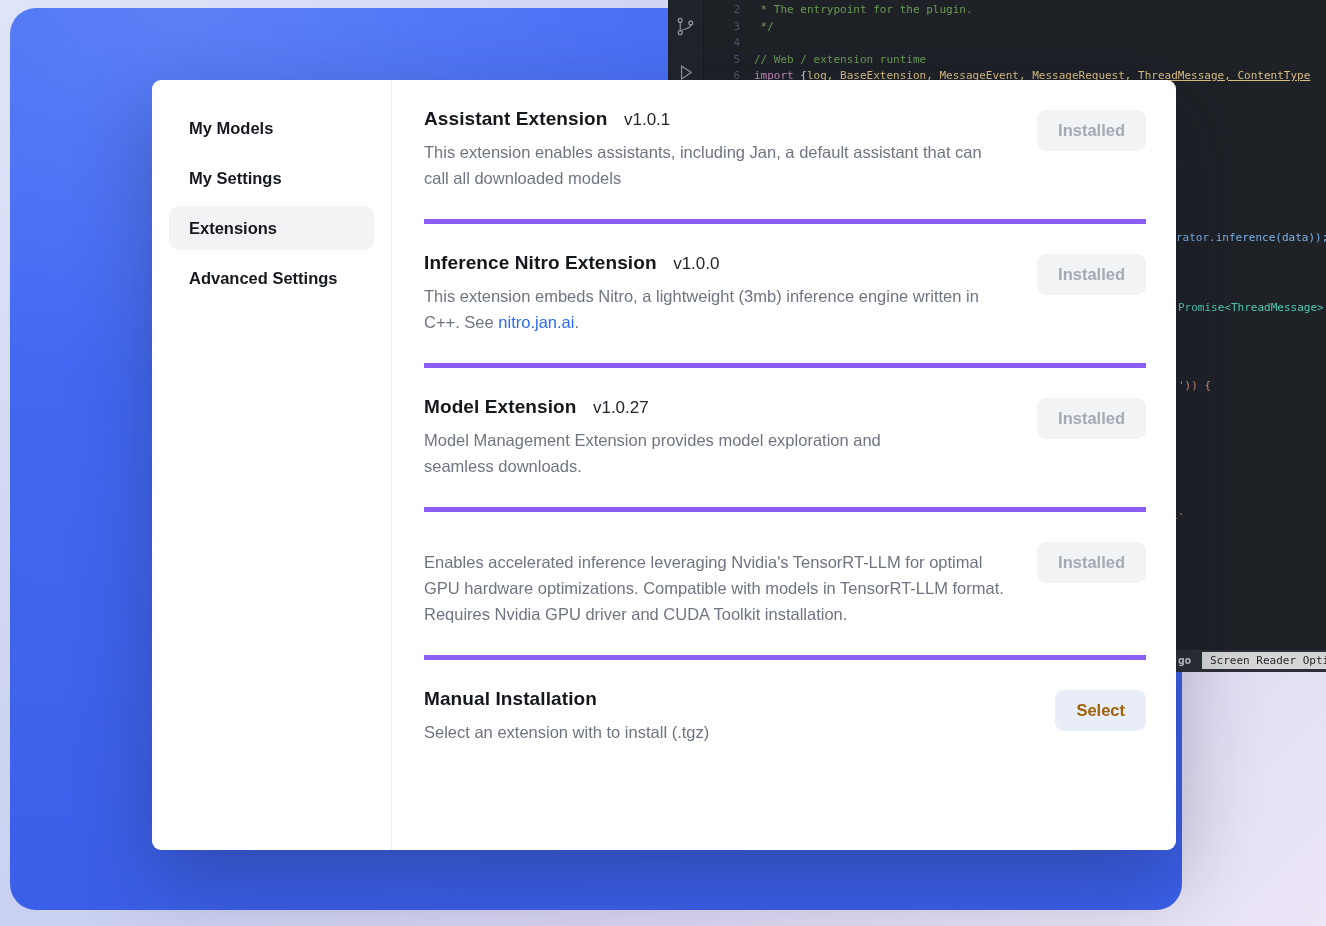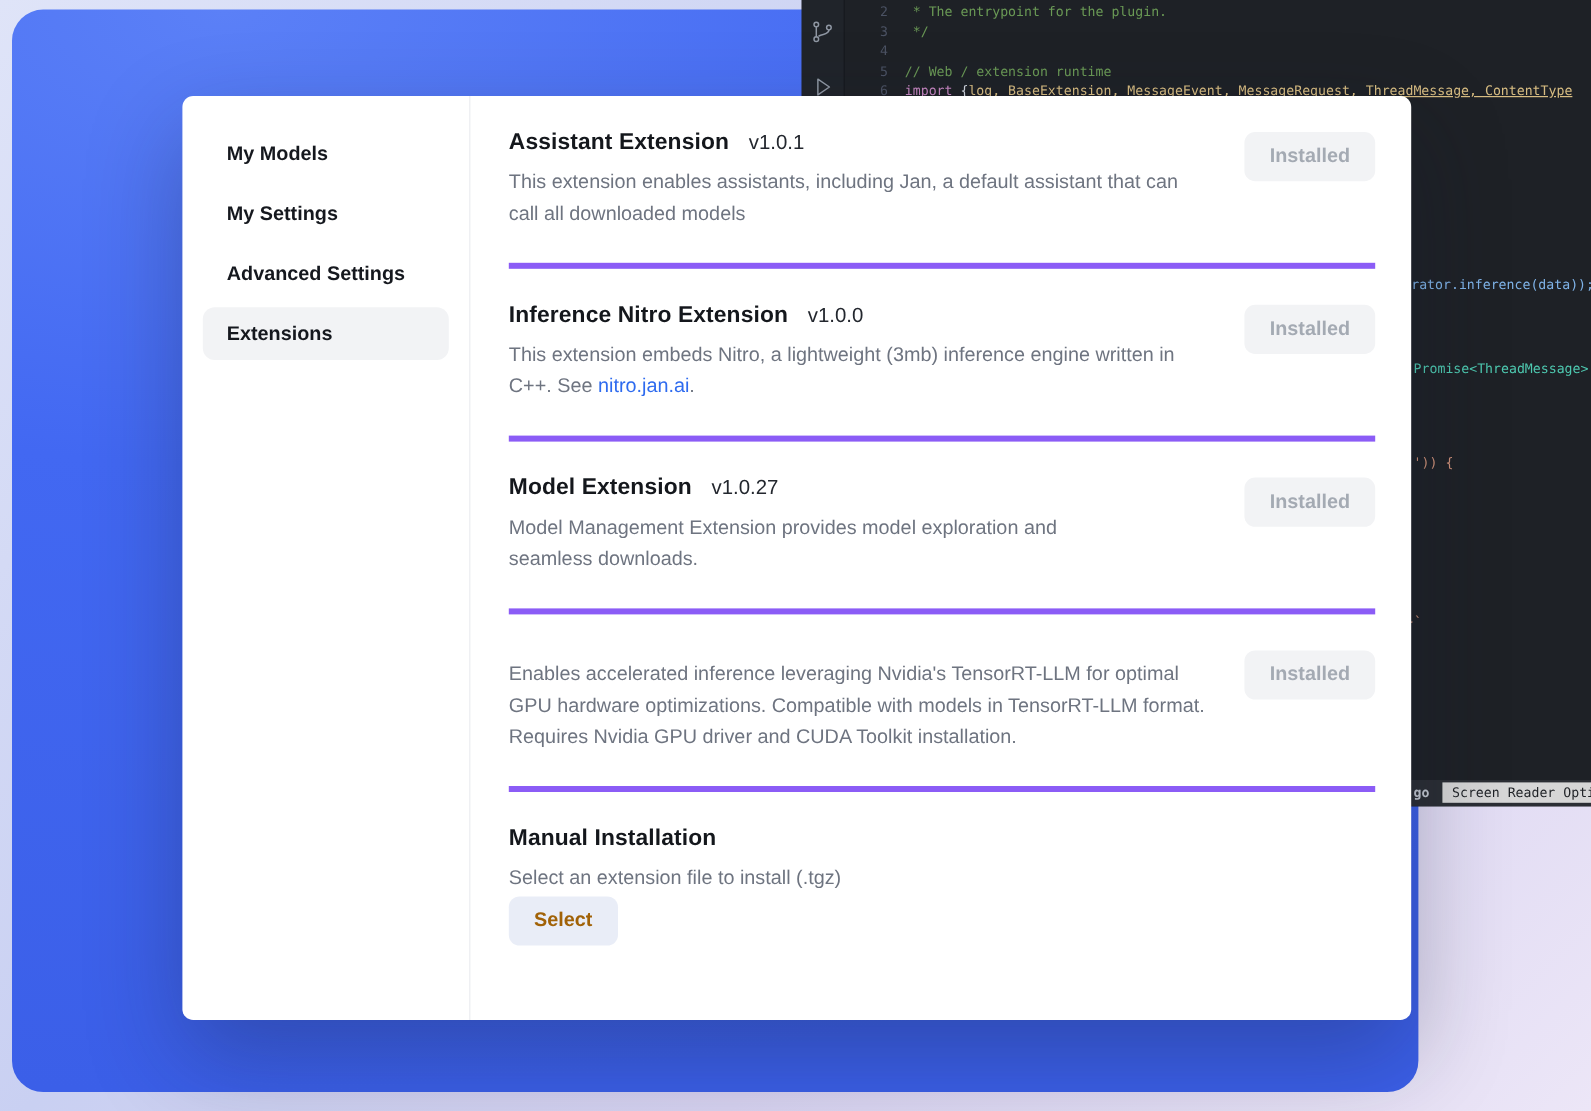--- a/index.html
+++ b/index.html
@@ -46,21 +46,21 @@
     border-radius:9px;box-shadow:0 30px 80px rgba(20,25,50,.30);display:flex;overflow:hidden;
   }
   .sidebar{width:240px;flex:none;border-right:1px solid #ebedf0;padding:26px 17px 0;box-sizing:border-box;}
   .side-item{
     height:44px;display:flex;align-items:center;padding:0 20px;border-radius:10px;
     font-size:16.5px;font-weight:600;color:#15181e;margin-bottom:6px;cursor:pointer;box-sizing:border-box;
   }
   .side-item.active{background:#f2f3f5;}
   .content{flex:1;padding:0 30px 0 32px;box-sizing:border-box;}
   .ext-row{display:flex;justify-content:space-between;align-items:flex-start;padding:28px 0;border-bottom:5px solid #8b5cf6;}
-  .ext-row:last-child{border-bottom:none;flex-direction:column;}
+  .ext-row:last-child{border-bottom:none;}
   .ext-title{font-size:19px;font-weight:700;color:#14171c;letter-spacing:.1px;}
   .ext-version{font-size:17px;font-weight:400;color:#23272e;margin-left:12px;}
   .ext-desc{margin-top:9px;font-size:16.5px;line-height:26px;color:#6e7480;}
   .ext-link{color:#2e6bef;text-decoration:none;cursor:pointer;}
   .btn{
     border:none;border-radius:9px;padding:11px 21px;font-size:16.5px;font-weight:600;
     font-family:inherit;margin-top:2px;flex:none;
   }
   .btn-installed{background:#f2f3f5;color:#a4aab3;cursor:default;}
   .btn-select{background:#e9edf7;color:#a16207;font-weight:700;cursor:pointer;}
@@ -128,26 +128,26 @@
 
   <div class="modal">
 
     <aside class="sidebar">
       <div class="side-item">
         <span>My Models</span>
       </div>
       <div class="side-item">
         <span>My Settings</span>
       </div>
+      <div class="side-item active">
+        <span>Extensions</span>
+      </div>
       <div class="side-item">
         <span>Advanced Settings</span>
       </div>
-      <div class="side-item active">
-        <span>Extensions</span>
-      </div>
     </aside>
 
     <main class="content">
 
       <div class="ext-row">
         <div class="ext-info" style="width:575px;">
           <div>
             <span class="ext-title">Assistant Extension</span>
             <span class="ext-version">v1.0.1</span>
           </div>
@@ -183,20 +183,20 @@
           <div class="ext-desc">Enables accelerated inference leveraging Nvidia's TensorRT-LLM for optimal GPU hardware optimizations. Compatible with models in TensorRT-LLM format. Requires Nvidia GPU driver and CUDA Toolkit installation.</div>
         </div>
         <button class="btn btn-installed">Installed</button>
       </div>
 
       <div class="ext-row">
         <div class="ext-info">
           <div>
             <span class="ext-title">Manual Installation</span>
           </div>
-          <div class="ext-desc">Select an extension file to install (.tgz)</div>
+          <div class="ext-desc">Select an extension with to install (.tgz)</div>
         </div>
         <button class="btn btn-select">Select</button>
       </div>
 
     </main>
   </div>
 </div>
 
 </body></html>

